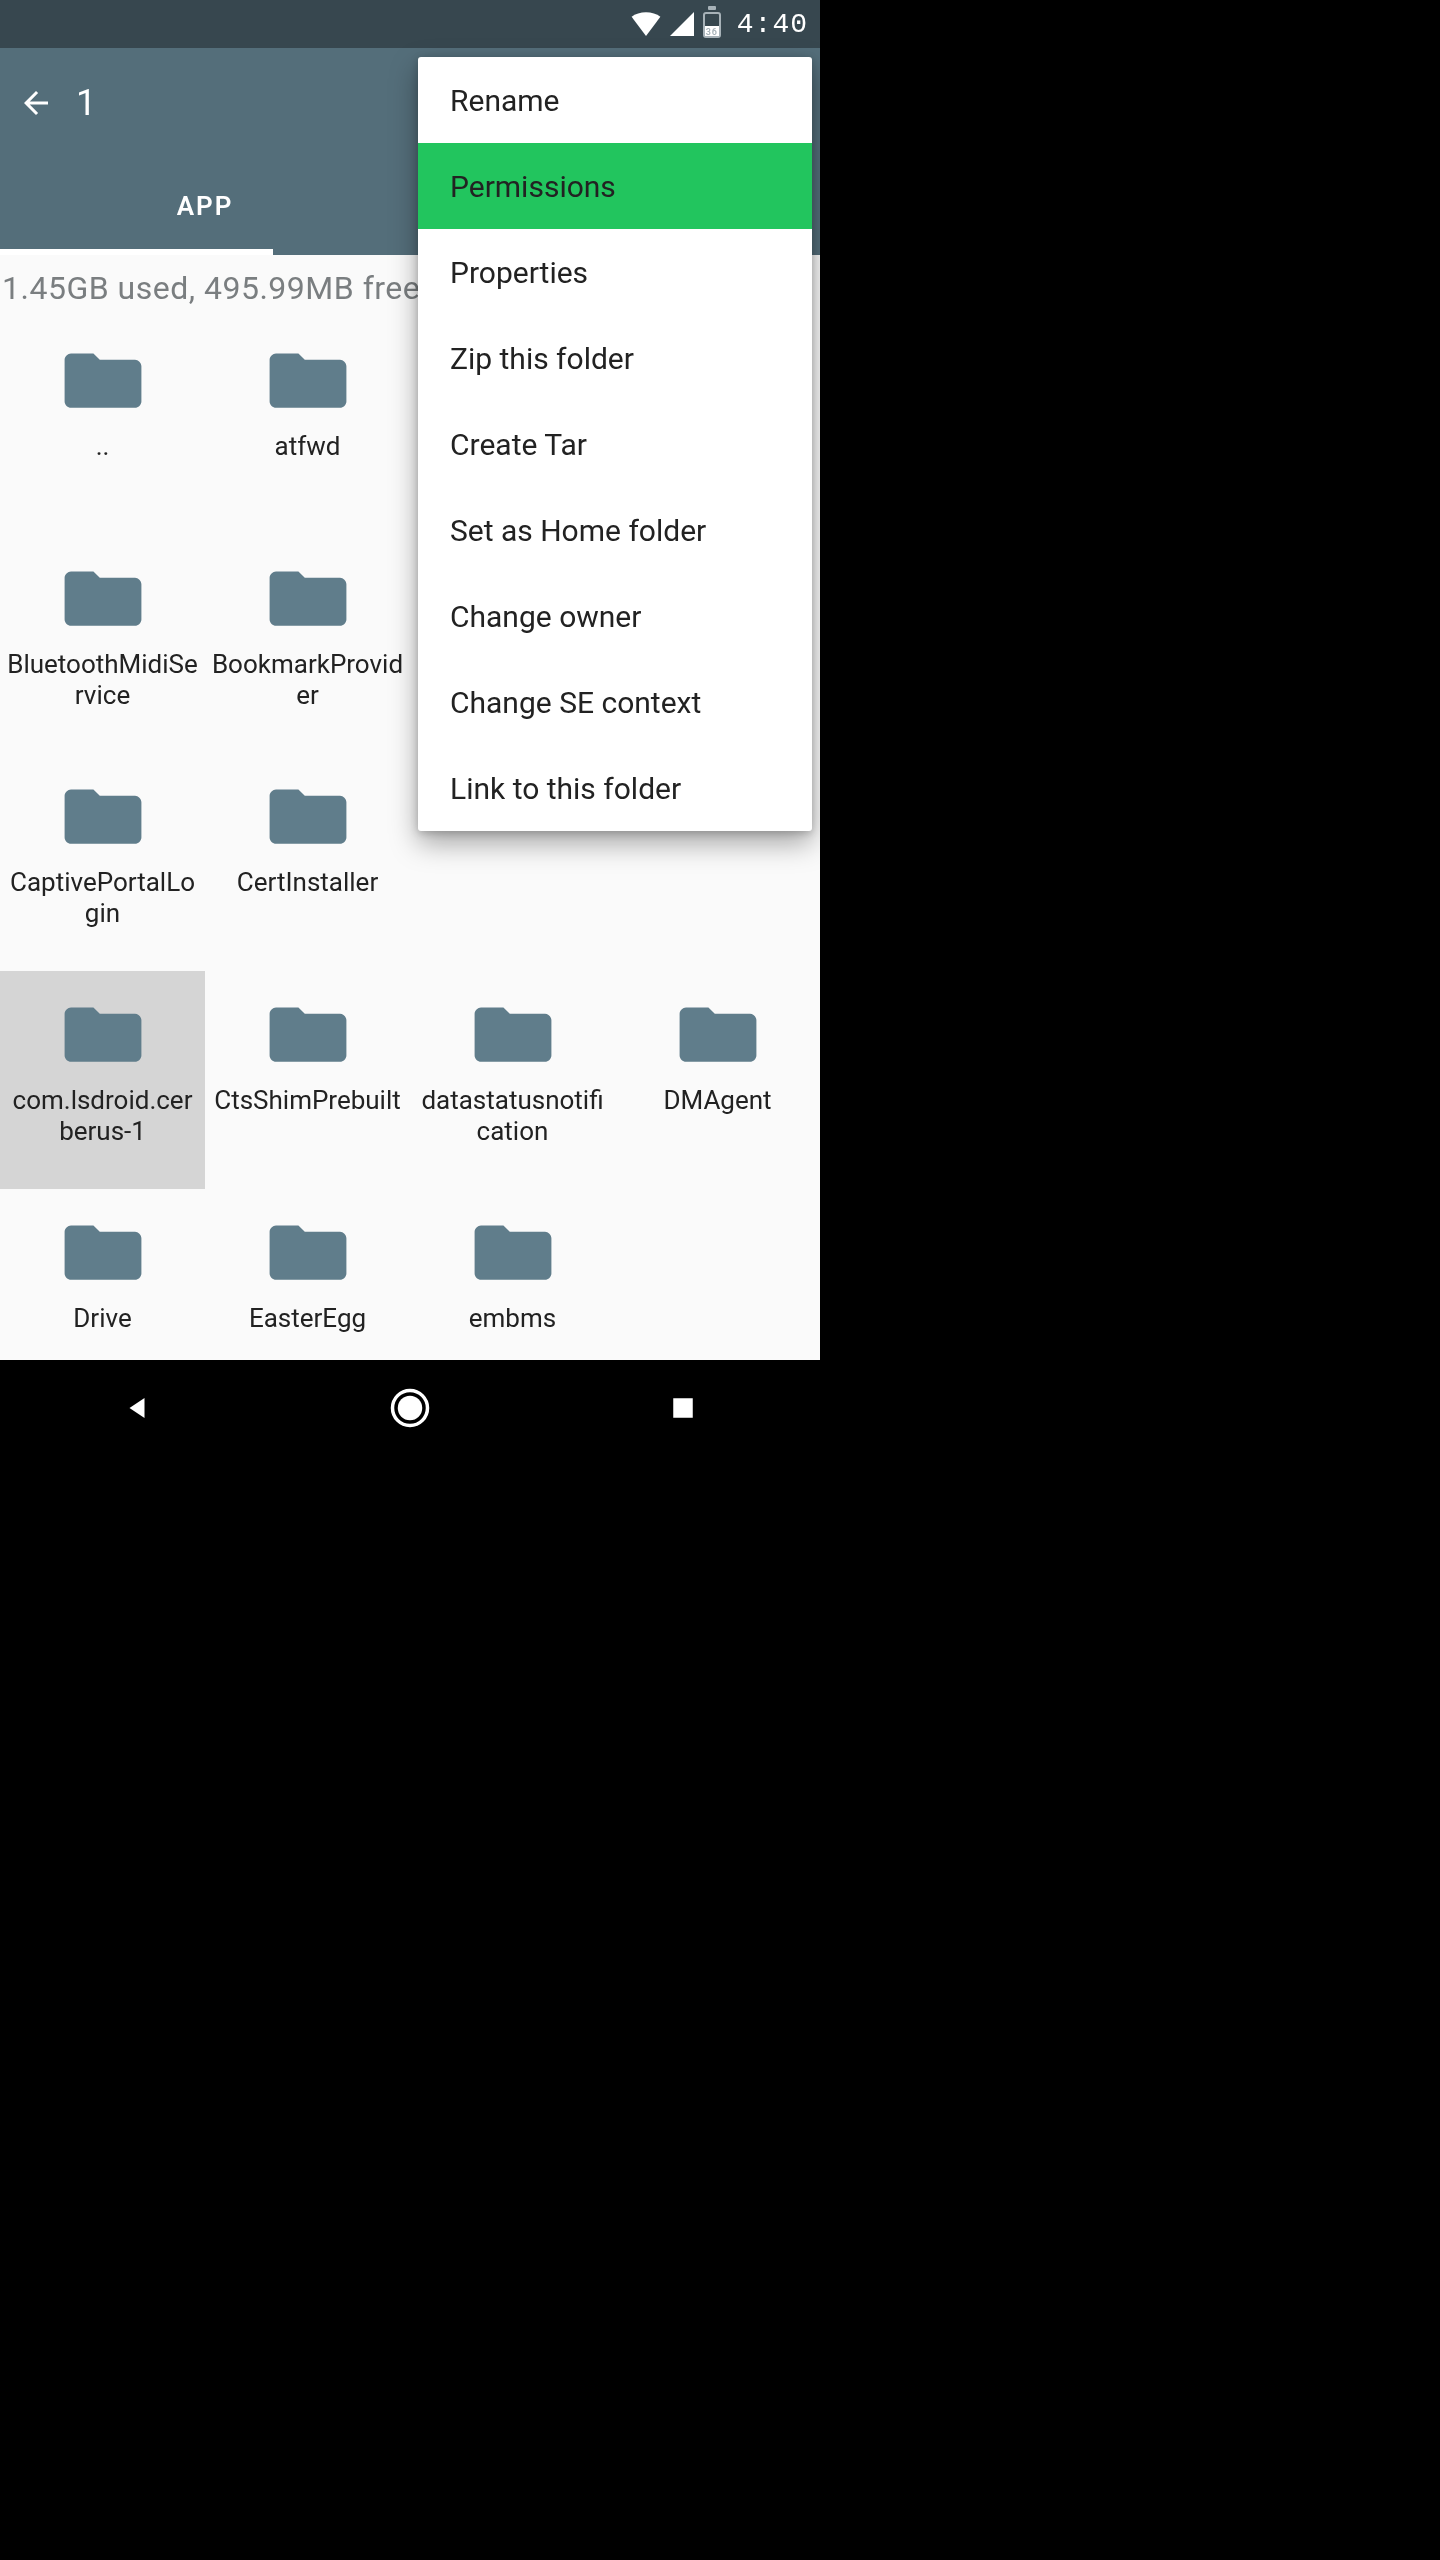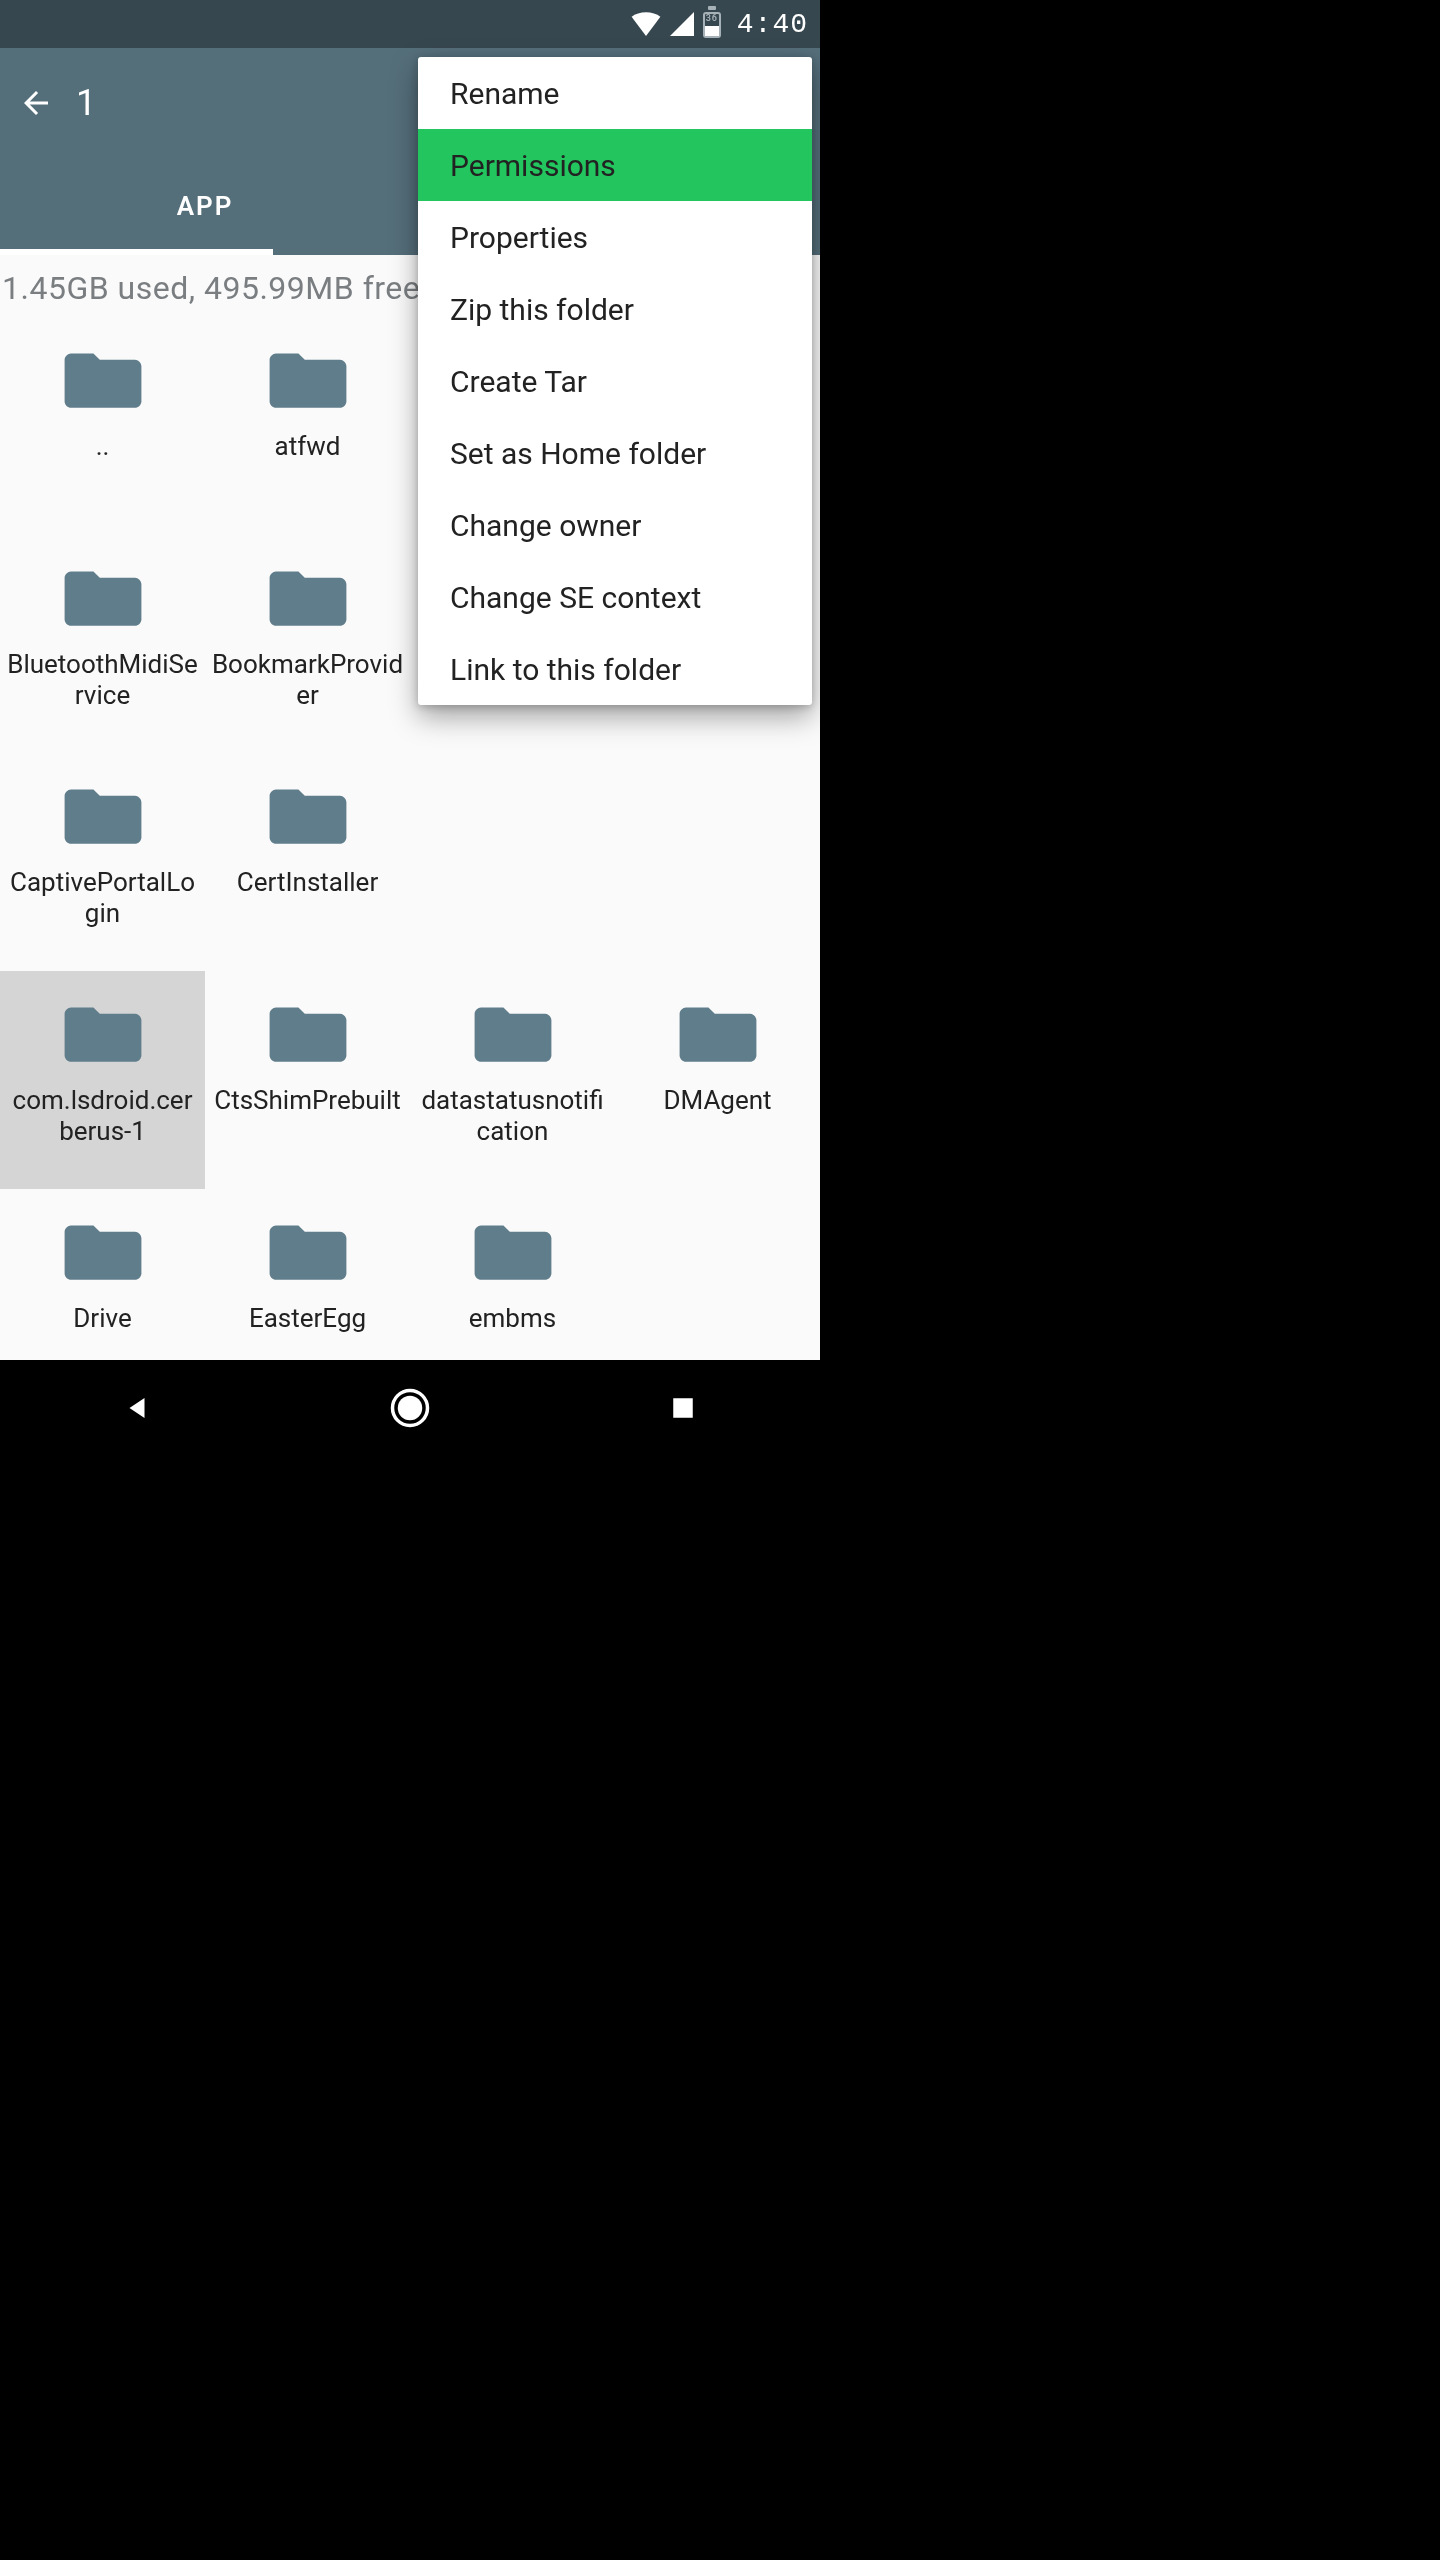--- a/index.html
+++ b/index.html
@@ -7,21 +7,21 @@
   .screen { width: 820px; height: 1456px; display: flex; flex-direction: column; position: relative; background: #fafafa; }
 
   
   .statusbar { height: 48px; background: #37474F; display: flex; align-items: center; justify-content: flex-end; padding: 0 12px; color: #fff; font-size: 28px; letter-spacing: 1px; }
   .statusbar .icons { display: flex; align-items: center; gap: 8px; }
   .statusbar .time { font-weight: 500; margin-left: 6px; font-family: Liberation Mono, monospace; }
   .batt { position: relative; width: 20px; height: 28px; }
   .batt-body { width: 18px; height: 26px; border: 2px solid #a7b2b8; border-radius: 3px; position: absolute; bottom: 0; left: 0; }
   .batt-tip { width: 8px; height: 4px; background: #a7b2b8; position: absolute; top: -4px; left: 5px; border-radius: 1px; }
   .batt-fill { position:absolute; left:2px; bottom:2px; width:14px; height:10px; background:#fff; }
-  .batt-num { position:absolute; top:3px; left:0; width:18px; text-align:center; font-size:9px; color:#a7b2b8; font-weight:600;}
+  .batt-num { position:absolute; top:17px; left:0; width:18px; text-align:center; font-size:9px; color:#a7b2b8; font-weight:600;}
 
   
   .appbar { height: 109px; background: #546E7A; display: flex; align-items: center; color: #fff; }
   .appbar .back { width: 72px; display:flex; align-items:center; justify-content:center; }
   .appbar .title { flex: 1; font-size: 36px; font-weight: 400; padding-left: 4px; }
   .appbar .actions { display:flex; gap: 28px; padding-right: 16px; }
   .iconbtn { width: 40px; height: 40px; display:flex; align-items:center; justify-content:center; }
 
   
   .tabs { height: 98px; background: #546E7A; display:flex; }
@@ -36,21 +36,21 @@
   
   .grid { flex:1; overflow:hidden; background:#fafafa; }
   .grid-inner { display:grid; grid-template-columns: repeat(4, 1fr); }
   .cell { height: 218px; display:flex; flex-direction:column; align-items:center; justify-content:flex-start; padding-top:30px; text-align:center; }
   .cell.sel { background:#d5d5d5; }
   .folder-svg { width: 80px; height: 64px; }
   .cell .label { font-size: 26px; color:#222; margin-top: 20px; line-height:1.2; padding: 0 6px; word-break: break-word; }
 
   
   .menu { position:absolute; top:57px; right:8px; width:394px; background:#fff; border-radius:3px; box-shadow: 0 12px 28px rgba(0,0,0,0.35), 0 2px 8px rgba(0,0,0,0.2); overflow:hidden; }
-  .menu-item { height: 72px; display:flex; align-items:center; padding-left:32px; font-size:30px; color:#222; }
+  .menu-item { height: 86px; display:flex; align-items:center; padding-left:32px; font-size:30px; color:#222; }
   .menu-item.hover { background:#22c55e; }
 
   
   .navbar { height: 96px; background:#000; display:flex; align-items:center; justify-content:space-around; }
   .navbtn { width: 46px; height: 46px; display:flex; align-items:center; justify-content:center; }
 </style>
 </head>
 <body>
 
 <div class="screen">

